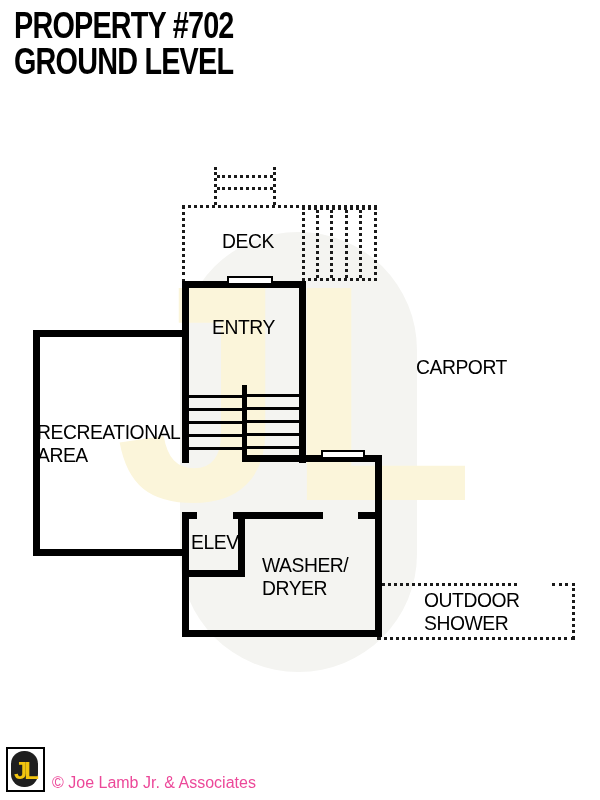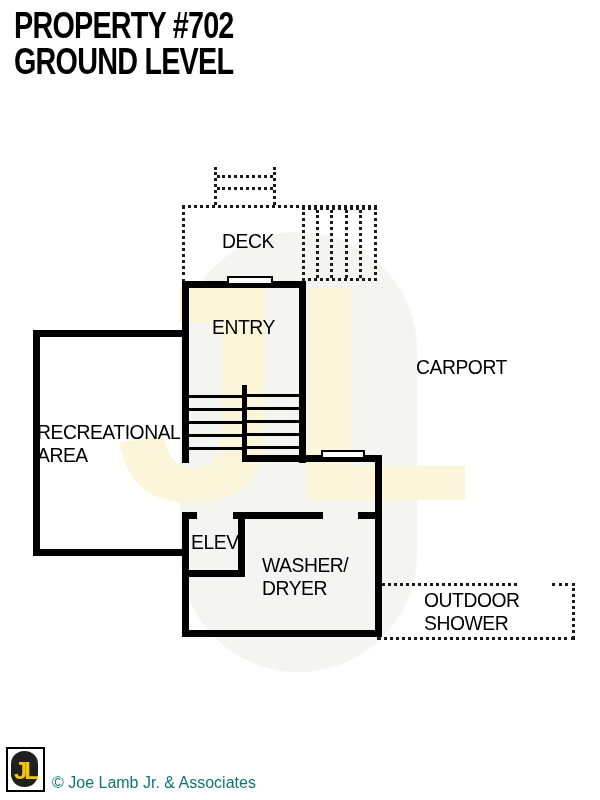--- a/index.html
+++ b/index.html
@@ -19,21 +19,21 @@
   .wall{position:absolute;background:#000;z-index:3;}
   .tread{position:absolute;height:3px;background:#000;z-index:3;}
   
   .door{position:absolute;height:5px;background:#fff;border:2px solid #000;z-index:4;}
   
   .label{position:absolute;color:#000;font-size:21px;line-height:23px;letter-spacing:-0.5px;
          white-space:nowrap;z-index:5;transform:scaleX(0.92);transform-origin:left top;}
   
   .logo-box{position:absolute;left:6px;top:747px;width:35px;height:41px;background:#fff;
             border:2px solid #000;z-index:5;}
-  .copyright{position:absolute;left:52px;top:774px;font-size:16px;color:#0f766e;
+  .copyright{position:absolute;left:52px;top:774px;font-size:16px;color:#ec4899;
              letter-spacing:0;z-index:5;white-space:nowrap;}
 </style>
 </head>
 <body>
 
 <div class="canvas">
 
   <svg class="watermark" width="600" height="800">
     <rect x="180" y="232" width="237" height="440" rx="118" ry="118" fill="#f4f4f1"></rect>
     <text x="115" y="500" font-family="Liberation Sans, sans-serif" font-weight="bold" font-size="308" fill="#fbf5da">JL</text>

